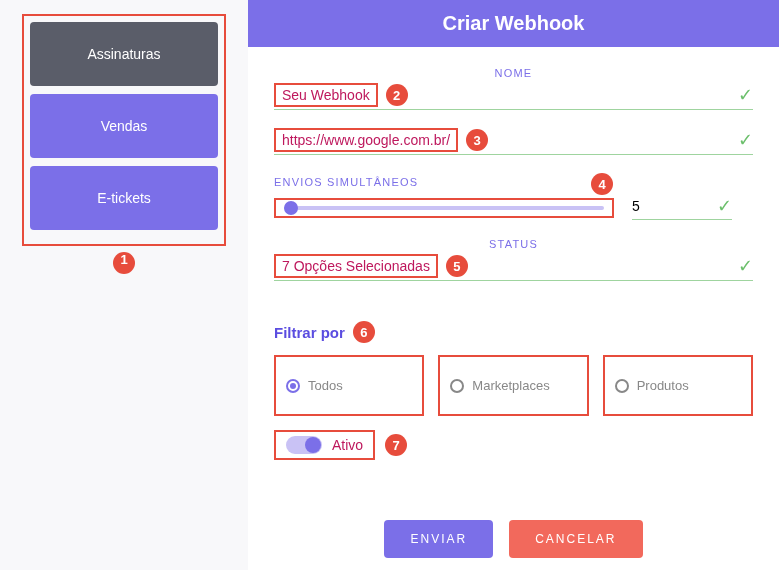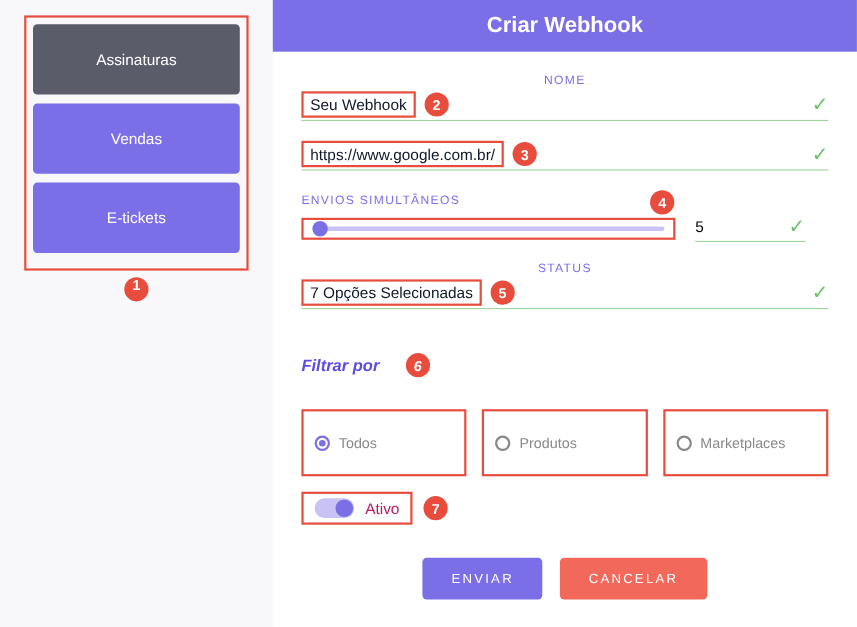--- a/index.html
+++ b/index.html
@@ -13,44 +13,44 @@
   .annot { display: inline-flex; align-items: center; justify-content: center; width: 22px; height: 22px; border-radius: 50%; background: #e74c3c; color: #fff; font-size: 13px; font-weight: bold; }
   .annot-1 { display: block; margin: 6px auto 0; text-align: center; }
   
   .main { flex: 1; display: flex; flex-direction: column; }
   .header { background: #7b6fe8; color: #fff; text-align: center; padding: 12px; font-size: 20px; font-weight: 600; }
   .form-area { padding: 20px 26px 10px 26px; flex: 1; }
   
   .field-group { margin-bottom: 18px; position: relative; }
   .field-label { color: #7b6fe8; font-size: 11px; letter-spacing: 1.2px; display: block; margin-bottom: 4px; text-align: center; }
   .field-input-row { display: flex; align-items: center; gap: 8px; border-bottom: 1px solid #9fd49f; padding-bottom: 2px; }
-  .field-box { border: 2px solid #e74c3c; padding: 2px 6px; font-size: 14px; color: #0f172a; display: inline-block; }
+  .field-box { border: 2px solid #e74c3c; padding: 2px 6px; font-size: 14px; color: #be185d; display: inline-block; }
   .field-rest { flex: 1; }
   .check-icon { color: #6bbf6b; font-size: 18px; }
   
   .slider-row { display: flex; align-items: center; gap: 18px; }
   .slider-wrap { border: 2px solid #e74c3c; padding: 6px 8px; flex: 1; max-width: 340px; }
   .slider-track { height: 4px; background: #c9c2f5; border-radius: 2px; position: relative; }
   .slider-thumb { width: 14px; height: 14px; background: #7b6fe8; border-radius: 50%; position: absolute; top: -5px; left: 0; }
   .slider-value-box { flex: 0 0 100px; border-bottom: 1px solid #9fd49f; display: flex; align-items: center; justify-content: space-between; padding-bottom: 2px; font-size: 14px; }
   
-  .filtrar-heading { color: #5b4de0; font-size: 15px; font-weight: 600; margin: 22px 0 29px; display: inline-flex; align-items: center; gap: 24px; font-style: italic; }
+  .filtrar-heading { color: #5b4de0; font-size: 15px; font-weight: 600; margin: 22px 0 12px; display: inline-flex; align-items: center; gap: 8px; }
   .radio-row { display: flex; gap: 14px; margin-bottom: 14px; }
   .radio-box { border: 2px solid #e74c3c; padding: 21px 10px; display: flex; align-items: center; gap: 8px; font-size: 13px; color: #888; flex: 1; }
   .radio-outer { width: 14px; height: 14px; border: 2px solid #888; border-radius: 50%; display: inline-flex; align-items: center; justify-content: center; }
   .radio-outer.sel { border-color: #7b6fe8; }
   .radio-dot { width: 6px; height: 6px; background: #7b6fe8; border-radius: 50%; }
   
   .toggle-row { display: flex; align-items: center; gap: 10px; }
   .toggle-box { border: 2px solid #e74c3c; padding: 4px 10px; display: inline-flex; align-items: center; gap: 10px; }
   .toggle { width: 36px; height: 18px; background: #c9c2f5; border-radius: 10px; position: relative; }
   .toggle-knob { width: 16px; height: 16px; background: #7b6fe8; border-radius: 50%; position: absolute; top: 1px; right: 1px; }
   .toggle-label { font-size: 14px; color: #be185d; }
   
-  .footer { display: flex; justify-content: center; gap: 16px; padding: 20px 0 28px; }
+  .footer { display: flex; justify-content: center; gap: 16px; padding: 20px 0 12px; }
   .btn { padding: 12px 26px; border: none; border-radius: 4px; font-size: 12px; letter-spacing: 2px; color: #fff; cursor: pointer; }
   .btn-submit { background: #7b6fe8; }
   .btn-cancel { background: #f2695c; }
   
   .inline-annot-row { display: flex; align-items: center; gap: 8px; }
 </style>
 </head>
 <body>
 
 <div class="sidebar">
@@ -128,25 +128,25 @@
     
     <div class="radio-row">
       <label class="radio-box">
         <span class="radio-outer sel">
             <span class="radio-dot"></span>
           </span>
         <span>Todos</span>
       </label>
       <label class="radio-box">
         <span class="radio-outer"></span>
-        <span>Produtos</span>
+        <span>Marketplaces</span>
       </label>
       <label class="radio-box">
         <span class="radio-outer"></span>
-        <span>Marketplaces</span>
+        <span>Produtos</span>
       </label>
     </div>
     
     <div class="toggle-row">
       <div class="toggle-box">
         <span class="toggle">
             <span class="toggle-knob"></span>
           </span>
         <span class="toggle-label">Ativo</span>
       </div>

